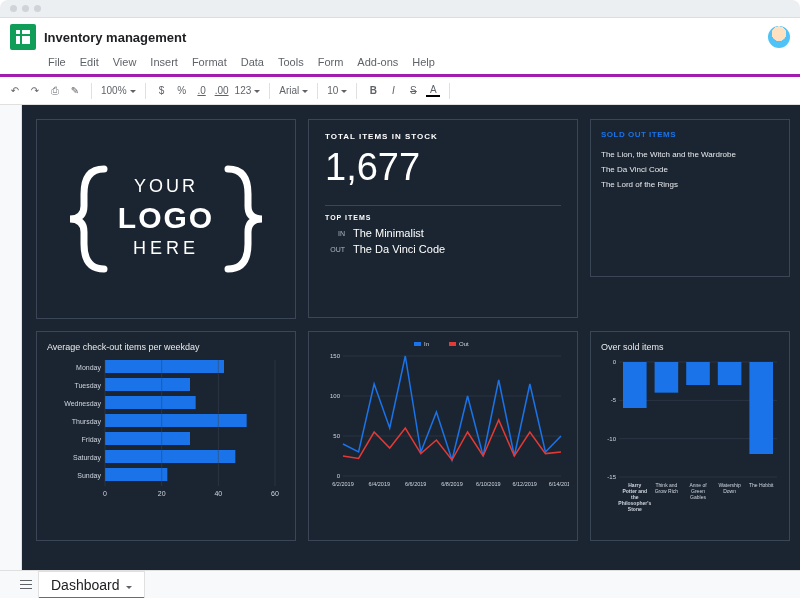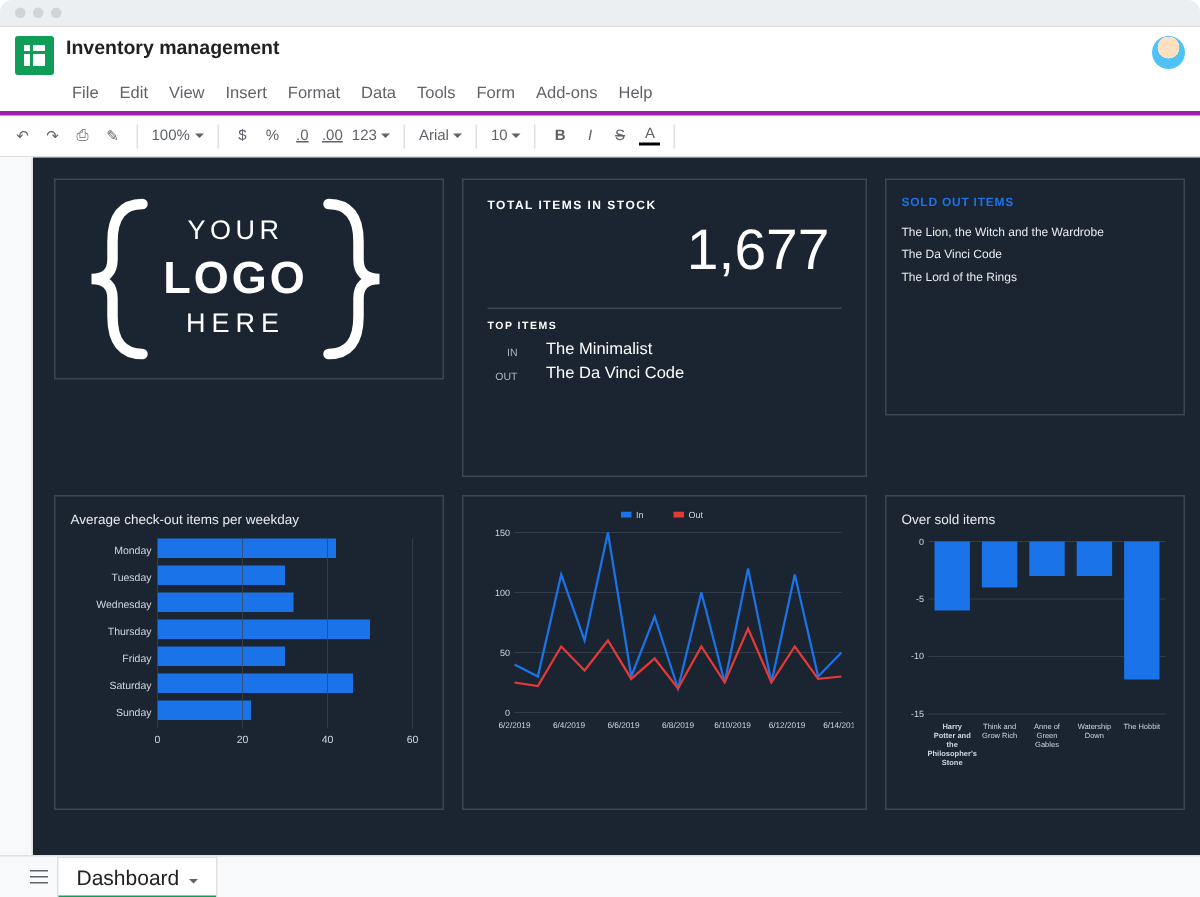--- a/index.html
+++ b/index.html
@@ -1,46 +1,46 @@
 <!DOCTYPE html>
 <html><head>
 <meta charset="utf-8">
 <style>
 *{box-sizing:border-box;margin:0;padding:0}
 body{font-family:Arial,Helvetica,sans-serif;background:#fff;width:800px;height:598px;overflow:hidden;position:relative}
 .browser-chrome{height:18px;background:#eceff1;border-radius:8px 8px 0 0;border-bottom:1px solid #ddd;display:flex;align-items:center;padding-left:10px;gap:5px}
 .browser-chrome .dot{width:7px;height:7px;border-radius:50%;background:#d0d4d8}
-.titlebar{display:flex;padding:6px 10px;gap:8px}
+.titlebar{display:flex;align-items:center;padding:6px 10px;gap:8px}
 .sheets-icon{width:26px;height:26px;background:#0f9d58;border-radius:2px;display:flex;align-items:center;justify-content:center}
 .sheets-icon-inner{width:14px;height:14px;background:#fff;position:relative}
 .sheets-icon-inner::before,.sheets-icon-inner::after{content:"";position:absolute;background:#0f9d58}
 .sheets-icon-inner::before{left:0;right:0;top:4px;height:2px}
 .sheets-icon-inner::after{left:4px;top:0;bottom:0;width:2px}
 .titlebar .doc-title{font-size:13px;font-weight:600;color:#202124}
 .titlebar .avatar{margin-left:auto;width:22px;height:22px;border-radius:50%;background:radial-gradient(circle at 50% 35%,#ffe0c0 40%,#4fc3f7 41%)}
 .menubar{display:flex;gap:14px;padding:0 48px 6px 48px;font-size:11px;color:#5f6368;border-bottom:3px solid #a21caf}
 .menubar span{cursor:pointer}
 .toolbar{display:flex;align-items:center;gap:6px;padding:4px 8px;border-bottom:1px solid #e0e0e0;font-size:10px;color:#5f6368;flex-wrap:nowrap;height:28px}
 .toolbar .sep{width:1px;height:16px;background:#e0e0e0;margin:0 3px}
 .toolbar .tb{min-width:14px;text-align:center;cursor:pointer}
 .toolbar .tb-sel{display:flex;align-items:flex-end;gap:3px;cursor:pointer}
 .chev::after{content:"";display:inline-block;border:3px solid transparent;border-top-color:#5f6368;transform:translateY(2px)}
 .canvas{background:#fff;display:flex}
 .row-gutter{width:22px;background:#f8f9fa;border-right:1px solid #e0e0e0}
 .dash{flex:1;background:#1b2531;padding:14px 14px 14px 14px;font-family:Arial,sans-serif;color:#fff;height:468px;overflow:hidden}
 .grid-top{display:grid;grid-template-columns:260px 270px 200px;gap:12px;margin-bottom:12px}
 .grid-bottom{display:grid;grid-template-columns:260px 270px 200px;gap:12px}
 .panel{border:1px solid #3a4556;padding:10px;background:#1b2531;position:relative}
-.logo-box{display:flex;align-items:center;justify-content:flex-start;height:134px}
+.logo-box{display:flex;align-items:center;justify-content:center;height:200px}
 .logo-svg{color:#fff}
 .kpi-panel{height:199px;padding:12px 16px}
 .kpi-label{font-size:8px;letter-spacing:1px;color:#fff;font-weight:bold}
-.kpi-value{font-size:38px;font-weight:300;text-align:right;padding:5px 8px 8px 0}
+.kpi-value{font-size:38px;font-weight:300;padding:5px 8px 8px 0}
 .subhdr{font-size:7px;letter-spacing:1px;font-weight:bold;margin:8px 0 6px 0;border-top:1px solid #3a4556;padding-top:8px}
-.top-row{display:flex;align-items:flex-end;gap:19px;margin:4px 0;font-size:11px}
+.top-row{display:flex;align-items:center;gap:8px;margin:4px 0;font-size:11px}
 .top-row .dir{font-size:7px;color:#aeb6c2;width:20px;text-align:right}
 .sold-panel{height:158px}
 .sold-title{font-size:8px;font-weight:bold;letter-spacing:.5px;color:#1a73e8;margin-bottom:8px}
 .sold-list{font-size:8px;line-height:1.9;color:#e8eaed}
 .chart-panel{height:210px}
 .chart-title{font-size:9px;margin-bottom:0;color:#e8eaed}
 svg text{font-family:Arial,sans-serif}
 .sheet-tabs{position:absolute;bottom:0;left:0;right:0;height:28px;background:#f8f9fa;border-top:1px solid #e0e0e0;display:flex;align-items:center;padding-left:20px;gap:6px}
 .sheet-tab{padding:5px 12px;font-size:14px;color:#202124;border:1px solid #e0e0e0;border-bottom:none;background:#fff;position:relative;display:flex;align-items:center;gap:6px}
 .sheet-tab.active::after{content:"";position:absolute;left:0;right:0;bottom:-1px;height:2px;background:#0f9d58}

